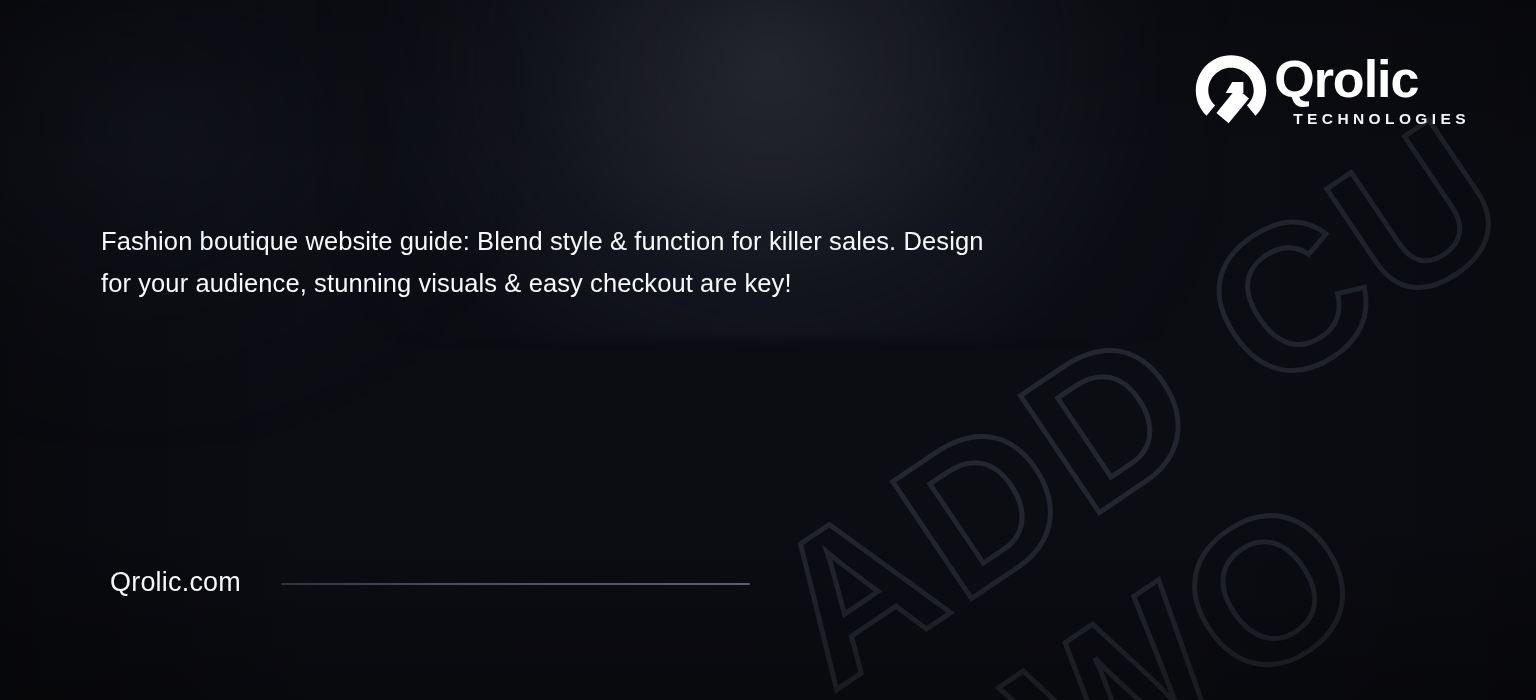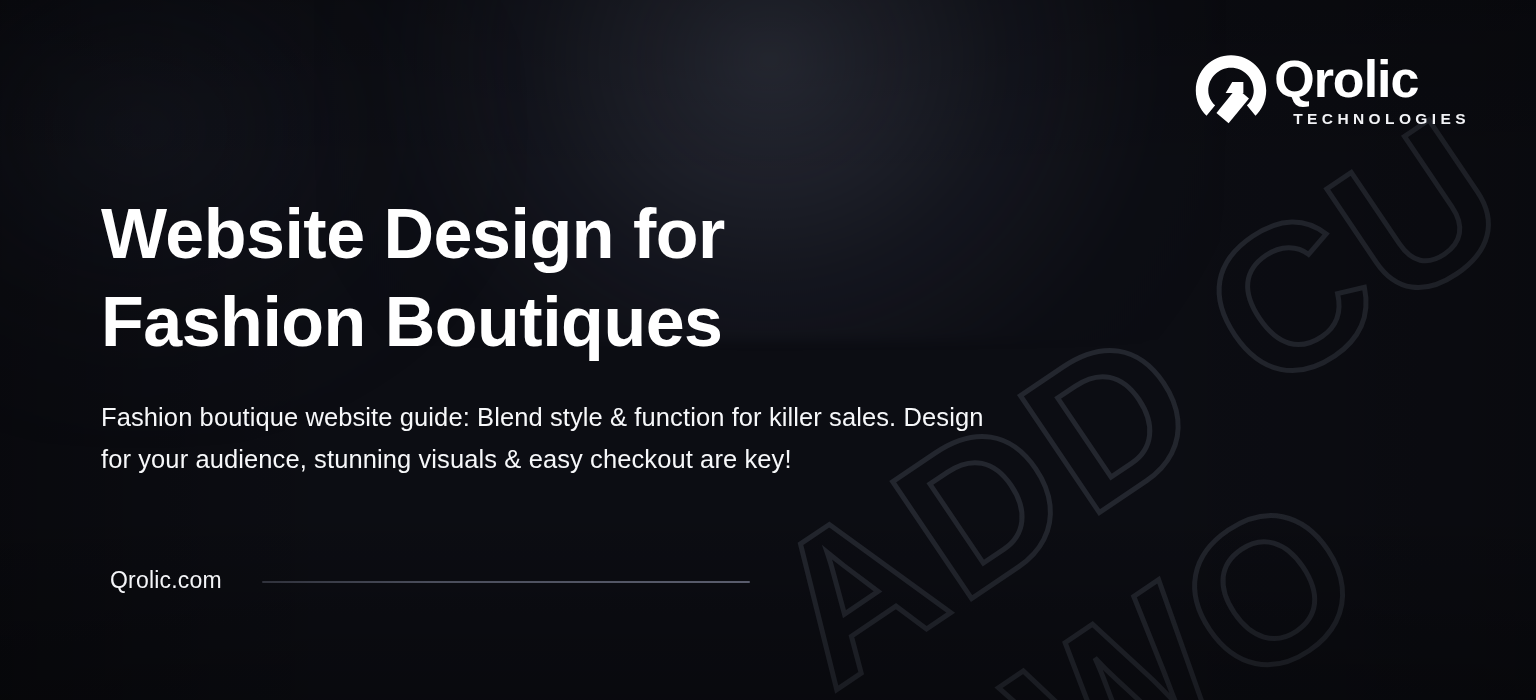--- a/index.html
+++ b/index.html
@@ -122,21 +122,21 @@
   
   #footer {
     position:absolute;
     left:110px; top:567px;
     display:flex;
     align-items:center;
     width:640px;
   }
   #site-url {
     color:#f4f5f8;
-    font-size:23px;
+    font-size:27px;
     font-weight:400;
     letter-spacing:0.2px;
     white-space:nowrap;
   }
   #footer-rule {
     height:2px;
     flex:1;
     margin-left:40px;
     margin-top:3px;
     background:linear-gradient(to right, #30323c 0%, #4a4d5b 35%, #5a5d6d 100%);
@@ -168,21 +168,20 @@
       <path d="M51.5 37.5 L65.5 37.5 L65.5 51.4 L43.3 51.4 Z" fill="#ffffff"></path>
       <path d="M57.0 45.0 L72.5 58.0 L47.0 89.0 L31.8 76.2 Z" fill="#ffffff"></path>
     </svg>
     <div id="logo-words">
       <div id="logo-wordmark">Qrolic</div>
       <div id="logo-tagline">TECHNOLOGIES</div>
     </div>
   </div>
 
   <div id="content">
-    <h1 id="page-title">Website Design for Fashion Boutiques</h1>
     <p id="page-subtitle">Fashion boutique website guide: Blend style &amp; function for killer sales. Design for your audience, stunning visuals &amp; easy checkout are key!</p>
   </div>
 
   <div id="footer">
     <span id="site-url">Qrolic.com</span>
     <span id="footer-rule"></span>
   </div>
 
 </div>
 

